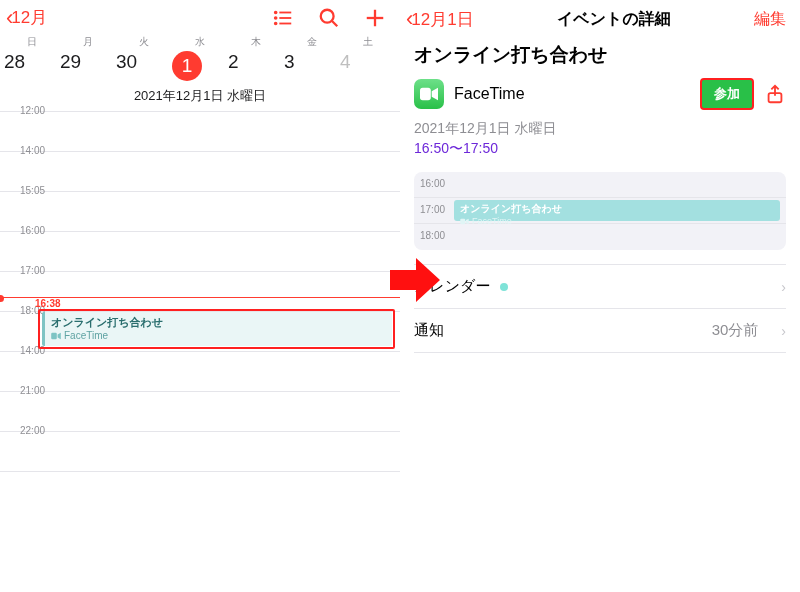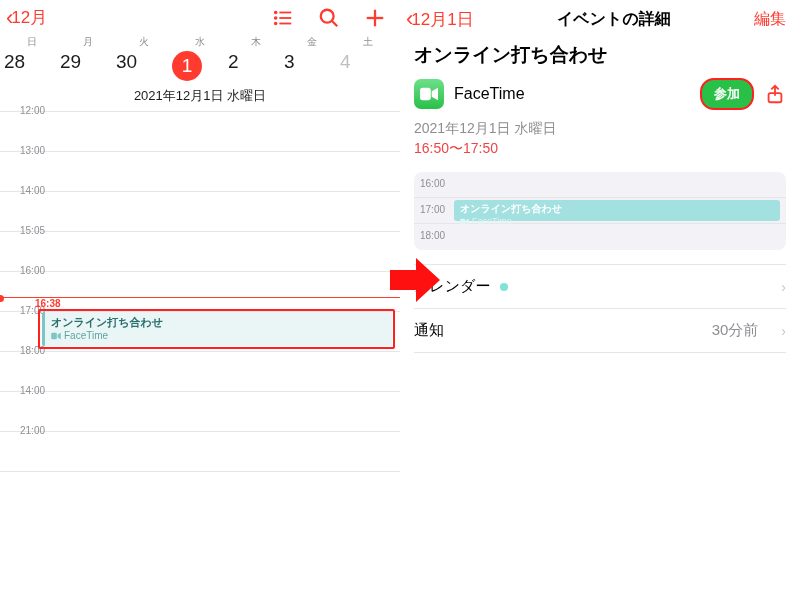--- a/index.html
+++ b/index.html
@@ -41,24 +41,24 @@
   .r-top { display:flex; align-items:center; justify-content:space-between; padding:6px 14px 4px 6px; }
   .r-back { color:#ff3b30; font-size:17px; display:flex; align-items:center; }
   .r-title { font-size:16px; font-weight:600; color:#000; }
   .r-edit { color:#ff3b30; font-size:16px; }
   .detail { padding: 6px 14px 0 14px; }
   .ev-name { font-size:19px; font-weight:700; color:#000; margin-bottom:10px; }
   .ft-row { display:flex; align-items:center; gap:10px; margin-bottom:10px; }
   .ft-icon { width:30px; height:30px; border-radius:7px; background:linear-gradient(#6de089,#29c048); display:flex; align-items:center; justify-content:center; }
   .ft-icon svg { width:18px; height:14px; }
   .ft-label { font-size:16px; flex:1; color:#000; }
-  .join-btn { background:#29c048; color:#fff; font-size:13px; font-weight:600; padding:5px 12px; border-radius:14px; border:2.5px solid #ff2020;text-align:center; }
+  .join-btn { background:#29c048; color:#fff; font-size:13px; font-weight:600; padding:5px 12px; border-radius:4px; border:2.5px solid #ff2020;text-align:center; }
   .share-btn { width:22px; height:22px; color:#ff3b30; display:flex; align-items:center; justify-content:center; }
   .date-block { font-size:14px; color:#8e8e93; margin-bottom:2px; }
-  .time-block { font-size:14px; color:#ef4444; margin-bottom:14px; }
+  .time-block { font-size:14px; color:#6d28d9; margin-bottom:14px; }
 
   .mini-timeline { background:#f2f2f7; border-radius:8px; padding:0; margin-bottom:14px; }
   .mini-row { height:26px; border-bottom:0.5px solid #e5e5ea; position:relative; }
   .mini-row:last-child { border-bottom:none; }
   .mini-label { position:absolute; left:6px; top:6px; font-size:10px; color:#8e8e93; }
   .mini-event { position:absolute; left:40px; right:6px; top:2px; bottom:2px; background:#a3e0e0; border-radius:3px; padding:2px 6px; }
   .mini-event .t1 { font-size:10px; font-weight:600; color:#fff; }
   .mini-event .t2 { font-size:9px; color:#e0f5f5; display:flex; align-items:center; gap:3px; }
 
   .list-sec { border-top:0.5px solid #e5e5ea; }
@@ -131,42 +131,42 @@
       <div class="date-cell"><span>3</span></div>
       <div class="date-cell dim"><span>4</span></div>
     </div>
     <div class="full-date">2021年12月1日 水曜日</div>
 
     <div class="timeline" style="height:460px;">
       <div class="hour-row">
           <span class="hour-label">12:00</span>
         </div>
       <div class="hour-row">
-          <span class="hour-label">13:00</span>
-        </div>
-      <div class="hour-row">
           <span class="hour-label">14:00</span>
         </div>
       <div class="hour-row">
           <span class="hour-label">15:05</span>
         </div>
       <div class="hour-row">
           <span class="hour-label">16:00</span>
         </div>
       <div class="hour-row">
           <span class="hour-label">17:00</span>
         </div>
       <div class="hour-row">
           <span class="hour-label">18:00</span>
         </div>
       <div class="hour-row">
           <span class="hour-label">14:00</span>
         </div>
       <div class="hour-row">
           <span class="hour-label">21:00</span>
+        </div>
+      <div class="hour-row">
+          <span class="hour-label">22:00</span>
         </div>
 
       <div class="now-line" style="top:185px;">
         <div class="now-dot"></div>
       </div>
       <div class="now-label" style="top:186px;margin-left:32px;">16:38</div>
 
       <div class="event1" style="top:200px; height:34px;">
         <div class="etitle">オンライン打ち合わせ</div>
         <div class="esub">

